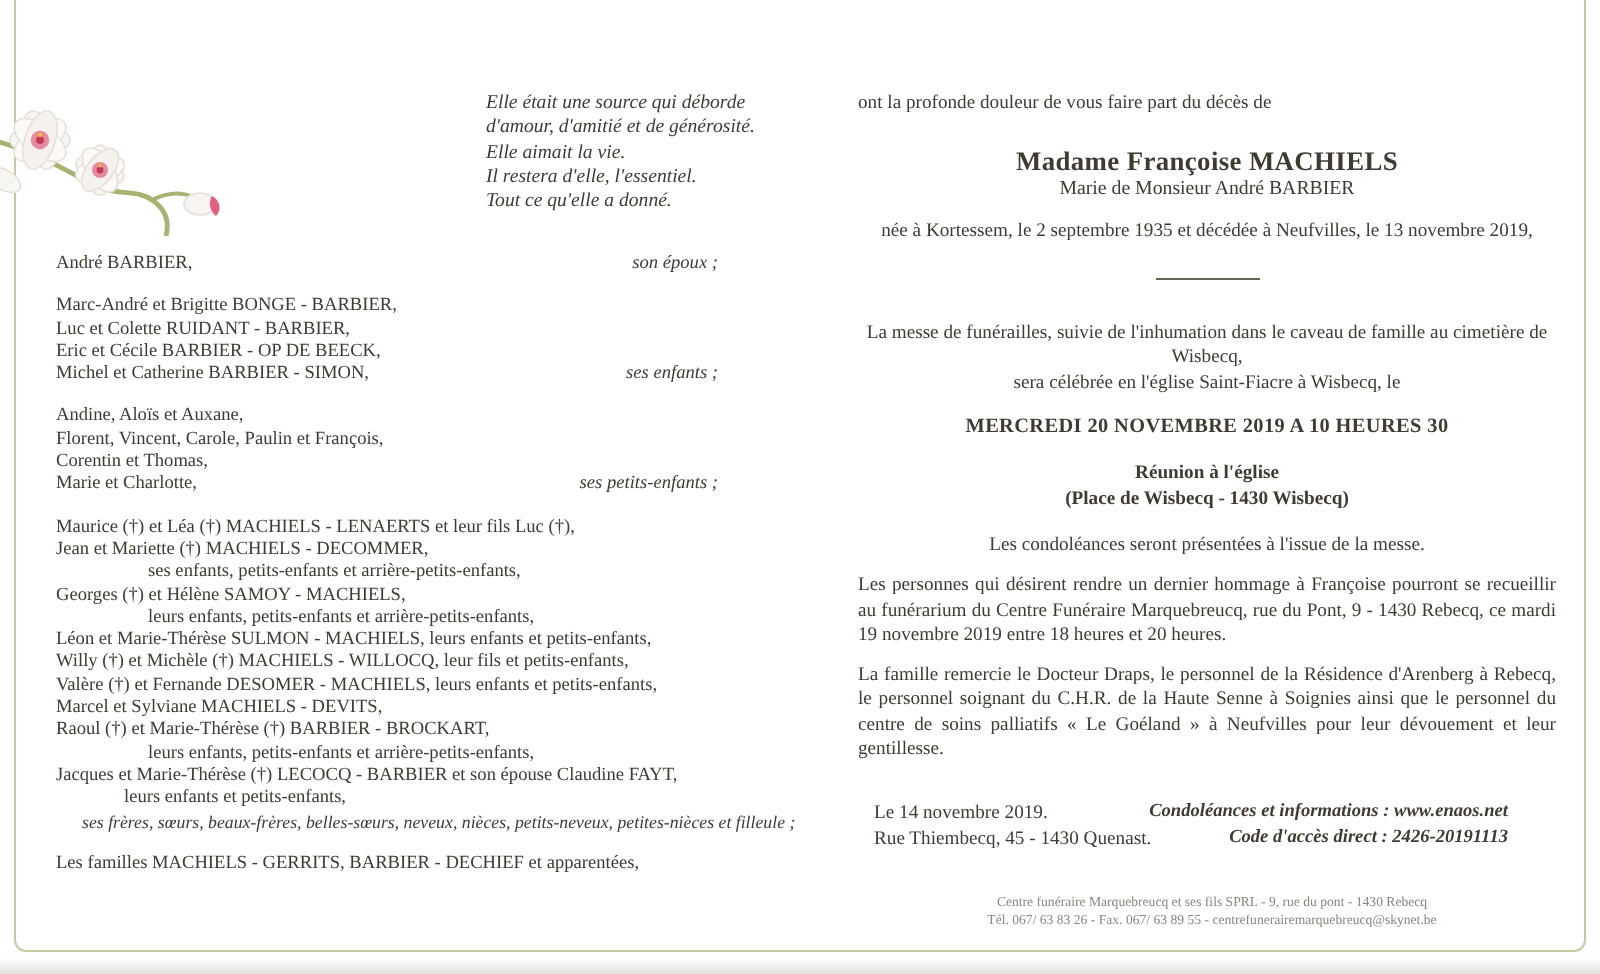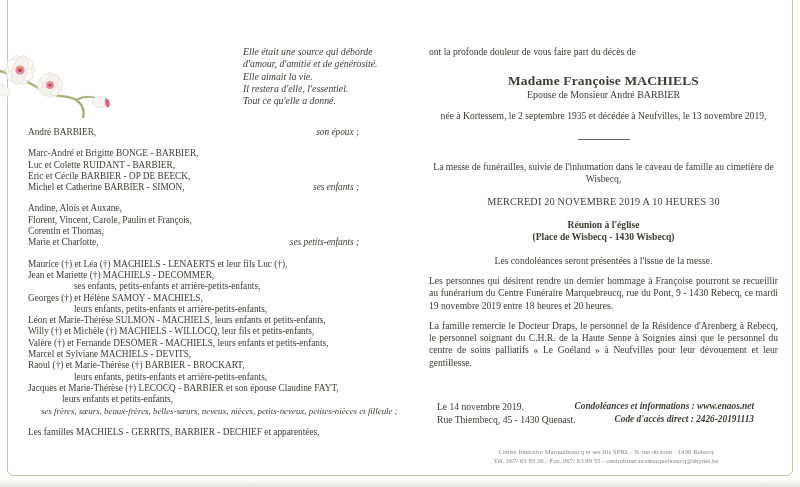--- a/index.html
+++ b/index.html
@@ -32,21 +32,21 @@
   .fl-text.it{font-style:italic;font-size:8.9px;}
 
   .right-col{position:absolute;left:429px;top:46px;width:349px;font-size:9.6px;line-height:12.3px;}
   .right-col p{margin:0;}
   .rc-intro{text-align:left;}
   .rc-title{margin-top:17px !important;text-align:center;font-size:13.4px;font-weight:bold;letter-spacing:.2px;}
   .rc-spouse{margin-top:1px !important;text-align:center;font-size:9.9px;}
   .rc-birth{margin-top:9px !important;text-align:center;}
   .rc-sep{width:52px;border-top:1px solid #696557;margin:17px auto 0;}
   .rc-mass{margin-top:21px !important;text-align:center;}
-  .rc-datetime{margin-top:10px !important;text-align:center;font-weight:normal;font-size:10.2px;letter-spacing:.2px;}
+  .rc-datetime{margin-top:10px !important;text-align:center;font-weight:bold;font-size:10.2px;letter-spacing:.2px;}
   .rc-meeting{margin-top:11px !important;text-align:center;font-weight:bold;font-family:Liberation Serif, serif;}
   .rc-note{margin-top:11px !important;text-align:center;}
   .rc-par{margin-top:8px !important;text-align:justify;}
 
   .closing-left{position:absolute;left:437px;top:400px;font-size:9.6px;line-height:13px;}
   .closing-right{position:absolute;right:46px;top:400px;font-size:9.3px;line-height:13px;text-align:right;font-weight:bold;font-style:italic;}
   .footer{position:absolute;left:420px;top:447px;width:372px;text-align:center;font-size:6.8px;line-height:9.2px;color:#8b867c;}
 </style>
 </head>
 <body>
@@ -169,27 +169,28 @@
       <span class="fl-text ind3 it">ses frères, sœurs, beaux-frères, belles-sœurs, neveux, nièces, petits-neveux, petites-nièces et filleule ;</span>
     </div>
     <div class="fl-row gap">
       <span class="fl-text">Les familles MACHIELS - GERRITS, BARBIER - DECHIEF et apparentées,</span>
     </div>
   </div>
 
 <div class="right-col">
   <p class="rc-intro">ont la profonde douleur de vous faire part du décès de</p>
   <p class="rc-title">Madame Françoise MACHIELS</p>
-  <p class="rc-spouse">Epouse de Monsieur André BARBIER</p>
+  <p class="rc-spouse">Marie de Monsieur André BARBIER</p>
   <div class="rc-birth">
     <p>née à Kortessem, le 2 septembre 1935 et décédée à Neufvilles, le 13 novembre 2019,</p>
   </div>
   <div class="rc-sep"></div>
   <div class="rc-mass">
     <p>La messe de funérailles, suivie de l'inhumation dans le caveau de famille au cimetière de Wisbecq,</p>
+    <p>sera célébrée en l'église Saint-Fiacre à Wisbecq, le</p>
   </div>
   <p class="rc-datetime">MERCREDI 20 NOVEMBRE 2019 A 10 HEURES 30</p>
   <div class="rc-meeting">
     <p>Réunion à l'église</p>
     <p>(Place de Wisbecq - 1430 Wisbecq)</p>
   </div>
   <p class="rc-note">Les condoléances seront présentées à l'issue de la messe.</p>
   <p class="rc-par">Les personnes qui désirent rendre un dernier hommage à Françoise pourront se recueillir au funérarium du Centre Funéraire Marquebreucq, rue du Pont, 9 - 1430 Rebecq, ce mardi 19 novembre 2019 entre 18 heures et 20 heures.</p>
   <p class="rc-par">La famille remercie le Docteur Draps, le personnel de la Résidence d'Arenberg à Rebecq, le personnel soignant du C.H.R. de la Haute Senne à Soignies ainsi que le personnel du centre de soins palliatifs « Le Goéland » à Neufvilles pour leur dévouement et leur gentillesse.</p>
 </div>

